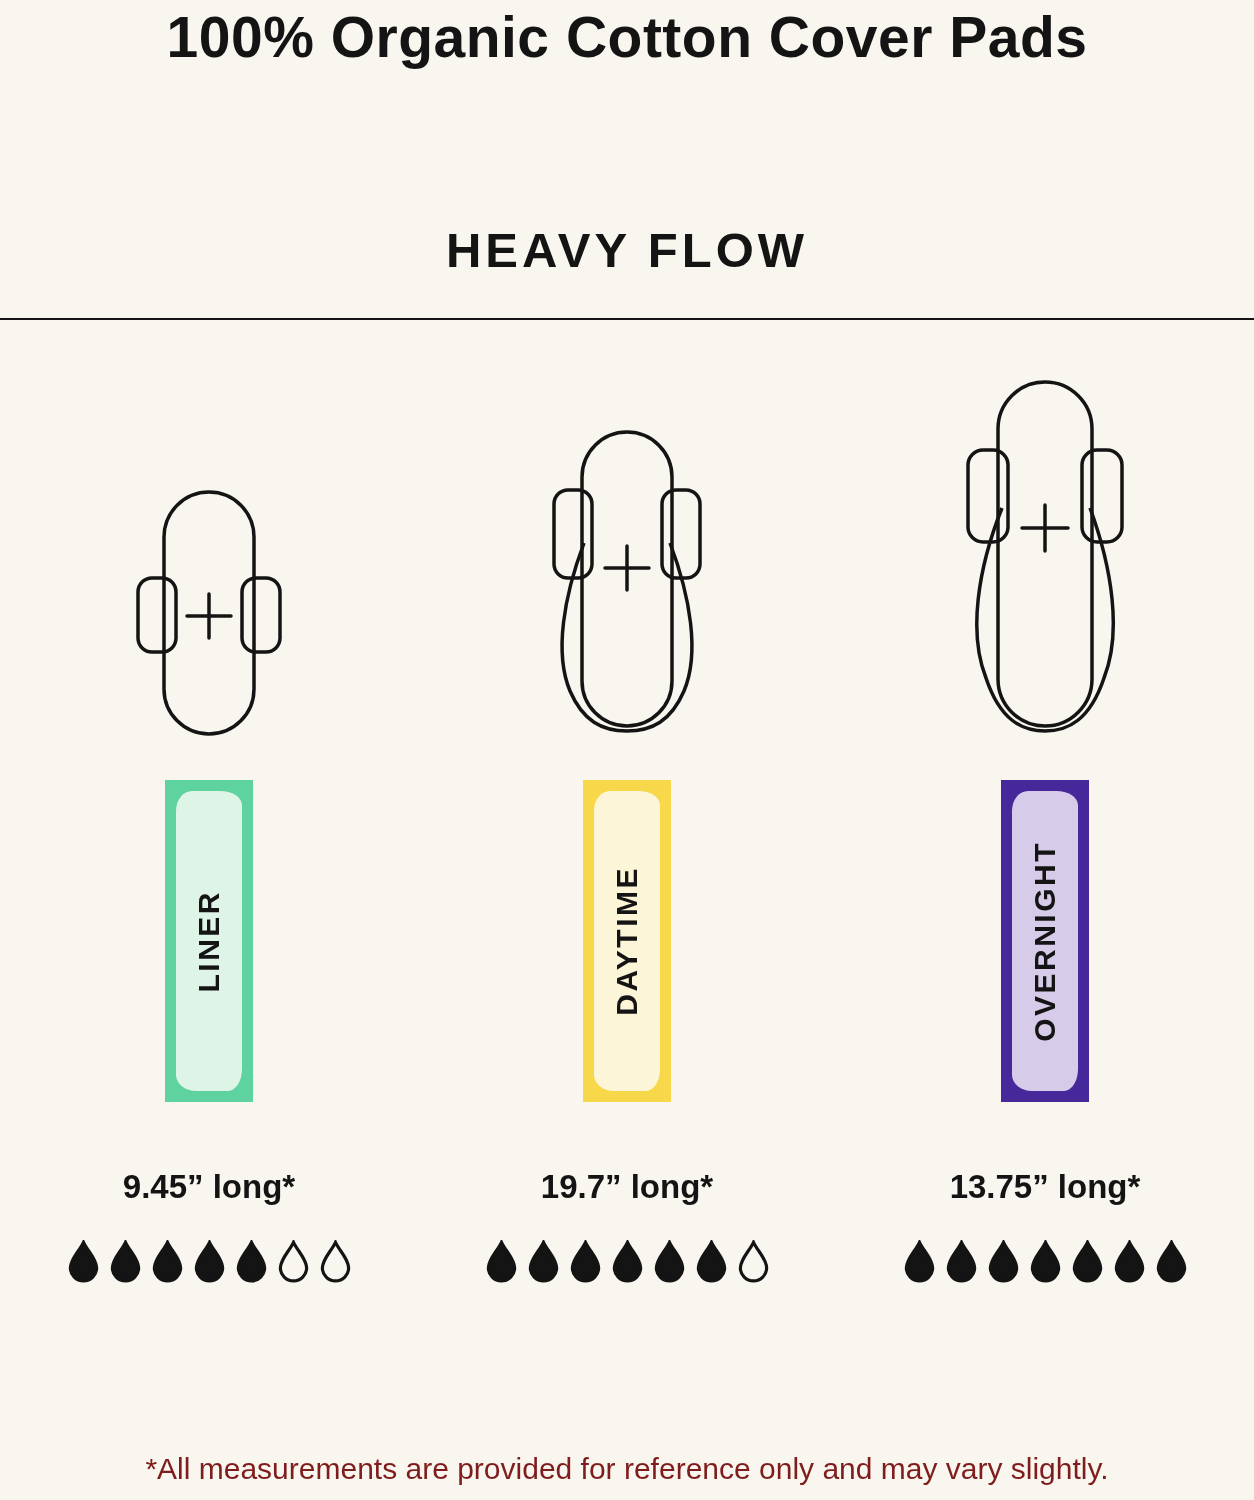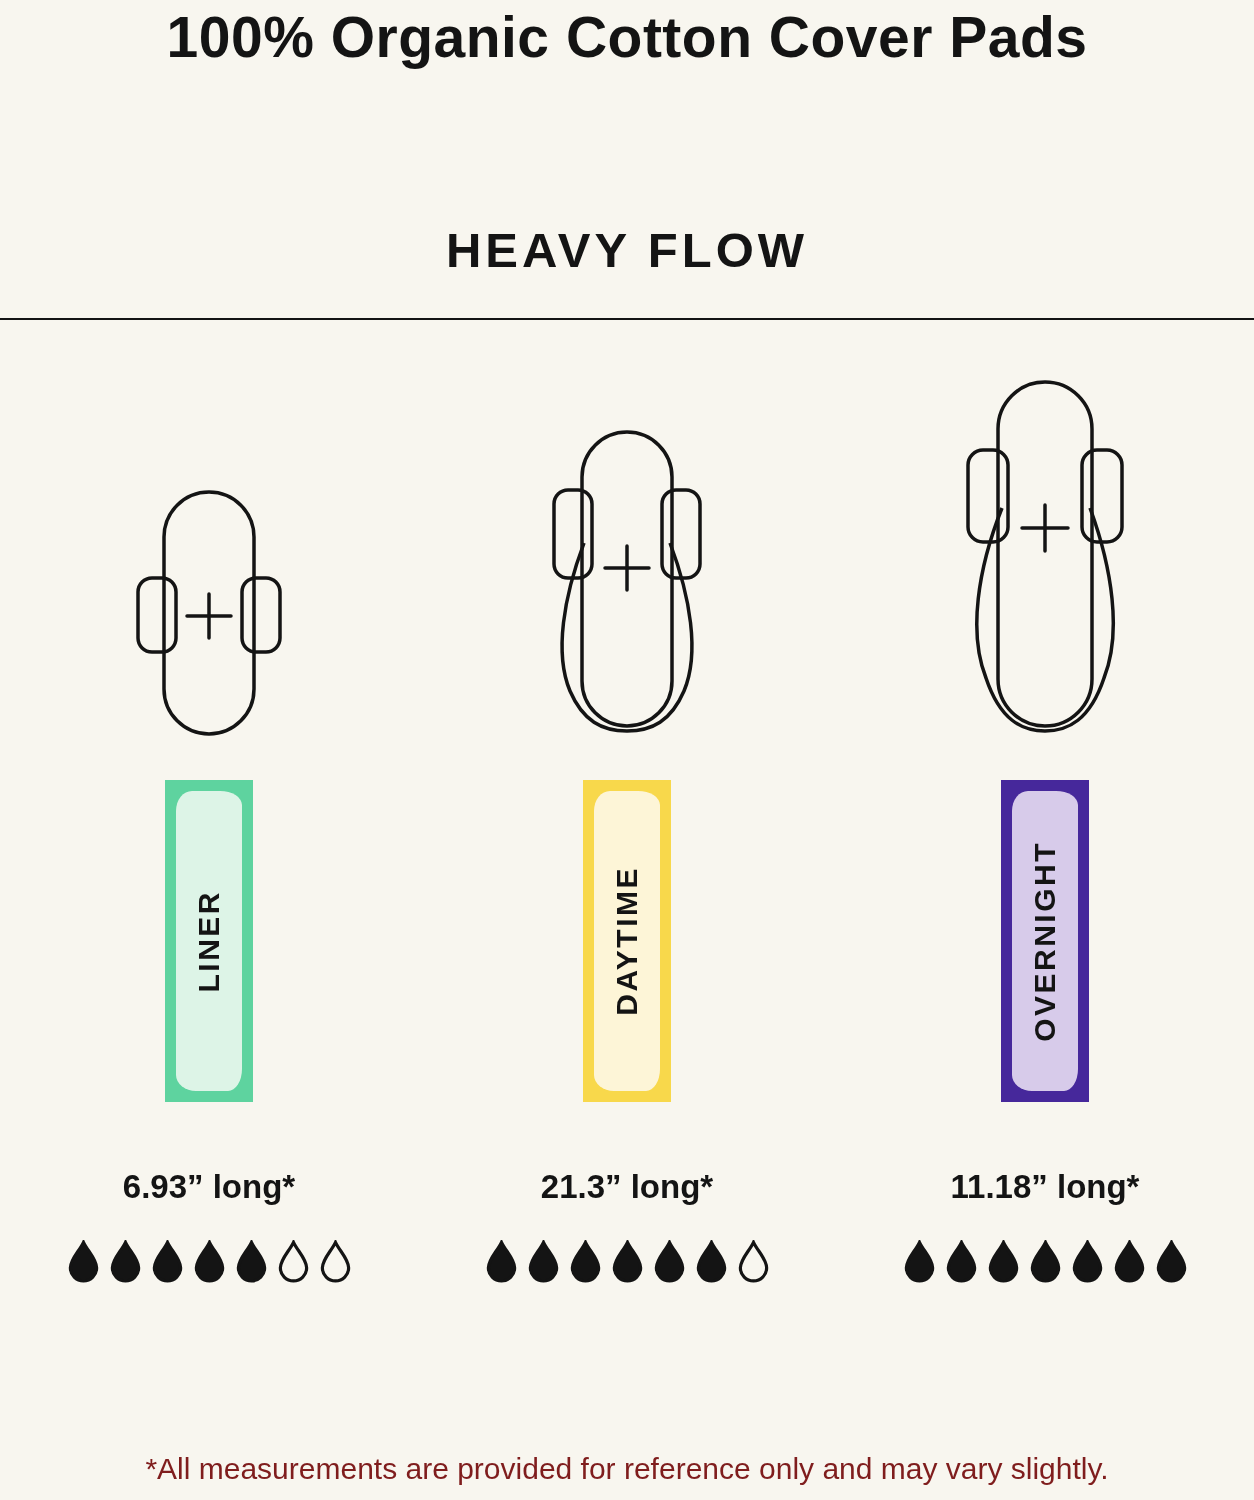--- a/index.html
+++ b/index.html
@@ -140,21 +140,21 @@
               <line x1="85" y1="106" x2="85" y2="150"></line>
             </g>
           </g>
         </svg>
       </div>
       <div class="swatch" style="background: rgb(94, 211, 159);">
         <div class="swatch-inner" style="background: rgb(221, 244, 231);">
           <span class="swatch-label">LINER</span>
         </div>
       </div>
-      <div class="length">6.93” long*</div>
+      <div class="length">9.45” long*</div>
       <div class="drops">
           <svg viewBox="0 0 24 30">
             <path d="M12 1.5 C 9.5 7, 3 13, 3 19 a9 9 0 0 0 18 0 C 21 13, 14.5 7, 12 1.5 Z" fill="#141414" stroke="#141414" stroke-width="2.2"></path>
           </svg>
           <svg viewBox="0 0 24 30">
             <path d="M12 1.5 C 9.5 7, 3 13, 3 19 a9 9 0 0 0 18 0 C 21 13, 14.5 7, 12 1.5 Z" fill="#141414" stroke="#141414" stroke-width="2.2"></path>
           </svg>
           <svg viewBox="0 0 24 30">
             <path d="M12 1.5 C 9.5 7, 3 13, 3 19 a9 9 0 0 0 18 0 C 21 13, 14.5 7, 12 1.5 Z" fill="#141414" stroke="#141414" stroke-width="2.2"></path>
           </svg>
@@ -186,21 +186,21 @@
               <line x1="100" y1="118" x2="100" y2="162"></line>
             </g>
           </g>
         </svg>
       </div>
       <div class="swatch" style="background: rgb(248, 216, 75);">
         <div class="swatch-inner" style="background: rgb(253, 245, 215);">
           <span class="swatch-label">DAYTIME</span>
         </div>
       </div>
-      <div class="length">21.3” long*</div>
+      <div class="length">19.7” long*</div>
       <div class="drops">
           <svg viewBox="0 0 24 30">
             <path d="M12 1.5 C 9.5 7, 3 13, 3 19 a9 9 0 0 0 18 0 C 21 13, 14.5 7, 12 1.5 Z" fill="#141414" stroke="#141414" stroke-width="2.2"></path>
           </svg>
           <svg viewBox="0 0 24 30">
             <path d="M12 1.5 C 9.5 7, 3 13, 3 19 a9 9 0 0 0 18 0 C 21 13, 14.5 7, 12 1.5 Z" fill="#141414" stroke="#141414" stroke-width="2.2"></path>
           </svg>
           <svg viewBox="0 0 24 30">
             <path d="M12 1.5 C 9.5 7, 3 13, 3 19 a9 9 0 0 0 18 0 C 21 13, 14.5 7, 12 1.5 Z" fill="#141414" stroke="#141414" stroke-width="2.2"></path>
           </svg>
@@ -232,21 +232,21 @@
               <line x1="105" y1="127" x2="105" y2="173"></line>
             </g>
           </g>
         </svg>
       </div>
       <div class="swatch" style="background: rgb(70, 40, 155);">
         <div class="swatch-inner" style="background: rgb(215, 203, 234);">
           <span class="swatch-label">OVERNIGHT</span>
         </div>
       </div>
-      <div class="length">11.18” long*</div>
+      <div class="length">13.75” long*</div>
       <div class="drops">
           <svg viewBox="0 0 24 30">
             <path d="M12 1.5 C 9.5 7, 3 13, 3 19 a9 9 0 0 0 18 0 C 21 13, 14.5 7, 12 1.5 Z" fill="#141414" stroke="#141414" stroke-width="2.2"></path>
           </svg>
           <svg viewBox="0 0 24 30">
             <path d="M12 1.5 C 9.5 7, 3 13, 3 19 a9 9 0 0 0 18 0 C 21 13, 14.5 7, 12 1.5 Z" fill="#141414" stroke="#141414" stroke-width="2.2"></path>
           </svg>
           <svg viewBox="0 0 24 30">
             <path d="M12 1.5 C 9.5 7, 3 13, 3 19 a9 9 0 0 0 18 0 C 21 13, 14.5 7, 12 1.5 Z" fill="#141414" stroke="#141414" stroke-width="2.2"></path>
           </svg>

